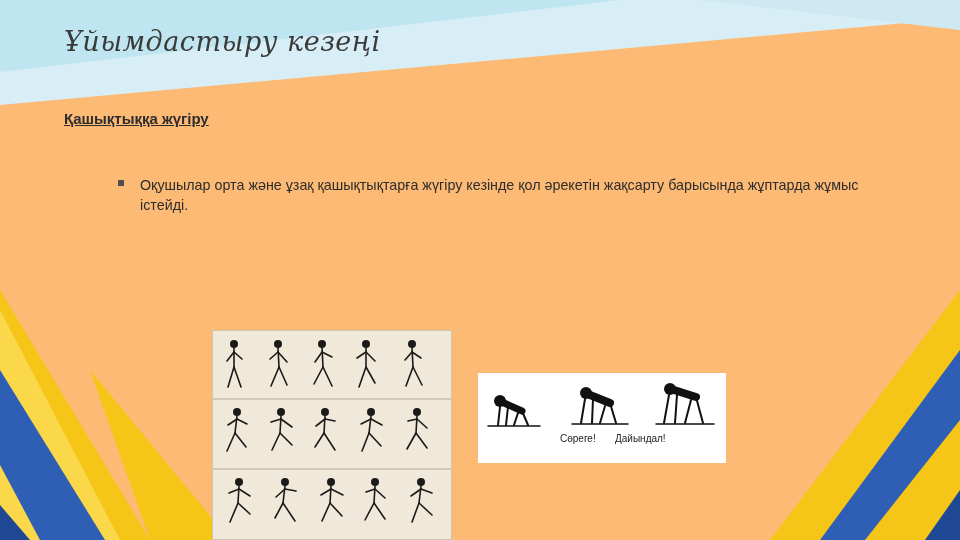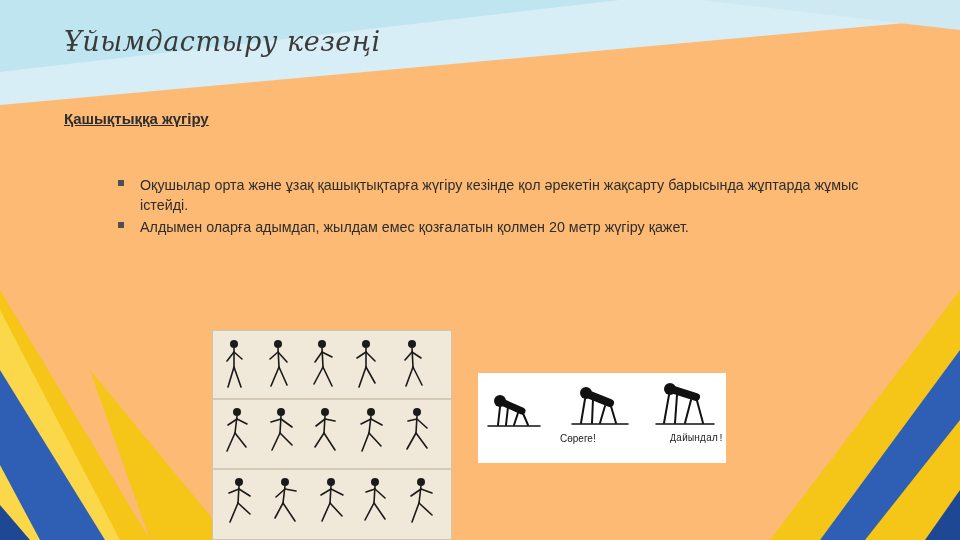--- a/index.html
+++ b/index.html
@@ -120,21 +120,21 @@
     background: #ffffff;
     overflow: hidden;
   }
   .fig-caption {
     position: absolute;
     font-size: 10px;
     color: #222;
     font-family: "Liberation Sans", sans-serif;
   }
   .cap-1 { left: 560px; top: 433px; }
-  .cap-2 { left: 670px; top: 433px; font-family: Liberation Mono, monospace; }
+  .cap-2 { left: 615px; top: 433px; }
 
   svg { display: block; }
 </style>
 </head>
 <body>
 
 <div class="slide">
 
   <div class="deco deco-top">
     <svg width="960" height="110" viewBox="0 0 960 110">
@@ -163,24 +163,20 @@
     </svg>
   </div>
 
   <div class="title">Ұйымдастыру кезеңі</div>
   <div class="subtitle">Қашықтыққа жүгіру</div>
 
   <div class="bullets">
     <div class="bullet">
       <span class="marker"></span>
       <span class="txt">Оқушылар орта және ұзақ қашықтықтарға жүгіру кезінде қол әрекетін жақсарту барысында жұптарда жұмыс істейді.</span>
-    </div>
-    <div class="bullet">
-      <span class="marker"></span>
-      <span class="txt">Алдымен оларға адымдап, жылдам емес қозғалатын қолмен 20 метр жүгіру қажет.</span>
     </div>
   </div>
 
   <div class="fig-left">
     <svg width="238" height="208" viewBox="0 0 238 208">
       <rect x="0" y="0" width="238" height="208" fill="#f0e8d9"></rect>
       <line x1="0" y1="68" x2="238" y2="68" stroke="#b9ab92" stroke-width="1"></line>
       <line x1="0" y1="138" x2="238" y2="138" stroke="#b9ab92" stroke-width="1"></line>
 
       <g stroke="#1a1a1a" stroke-width="1.6" fill="none" stroke-linecap="round">

